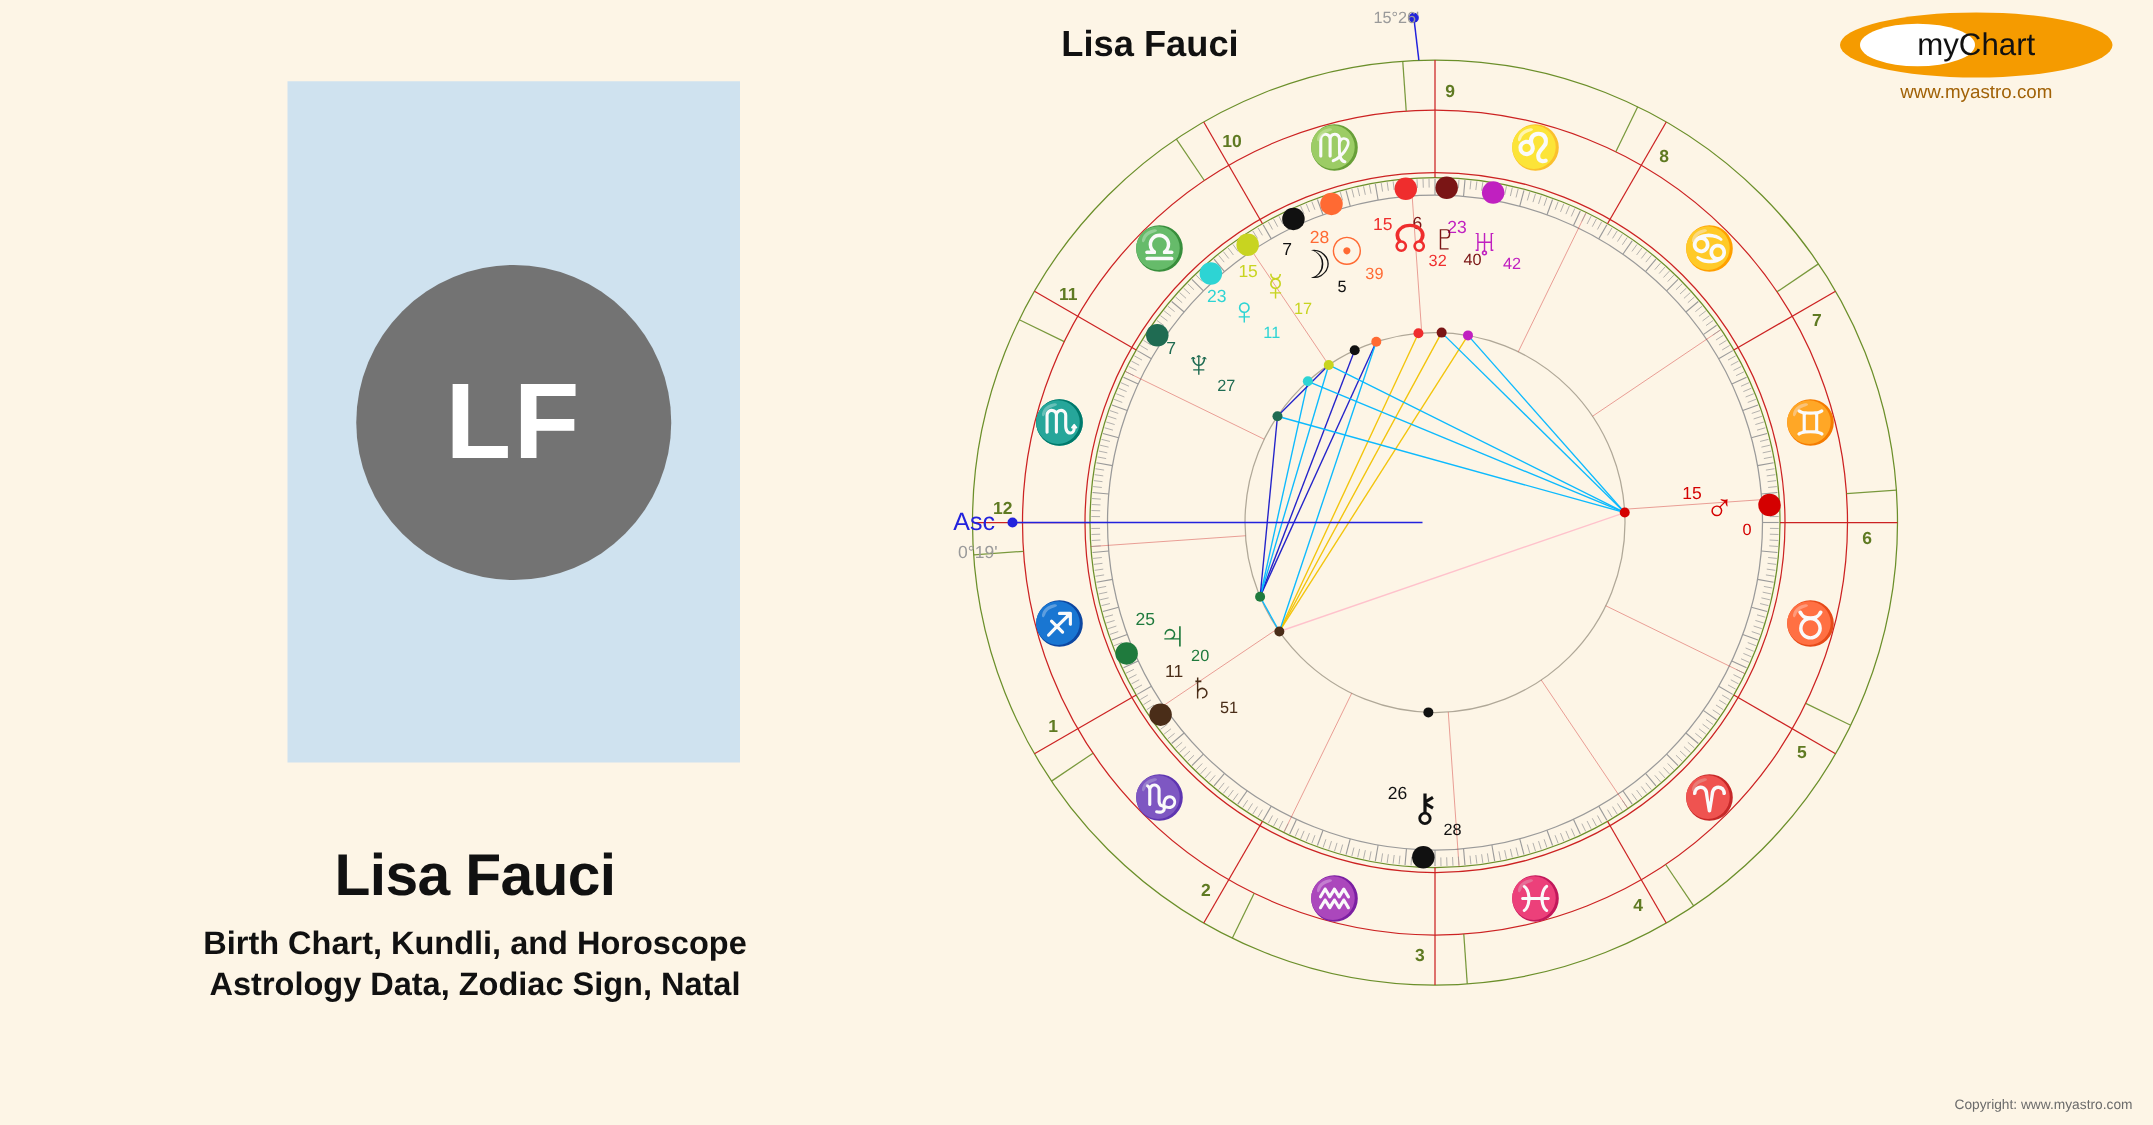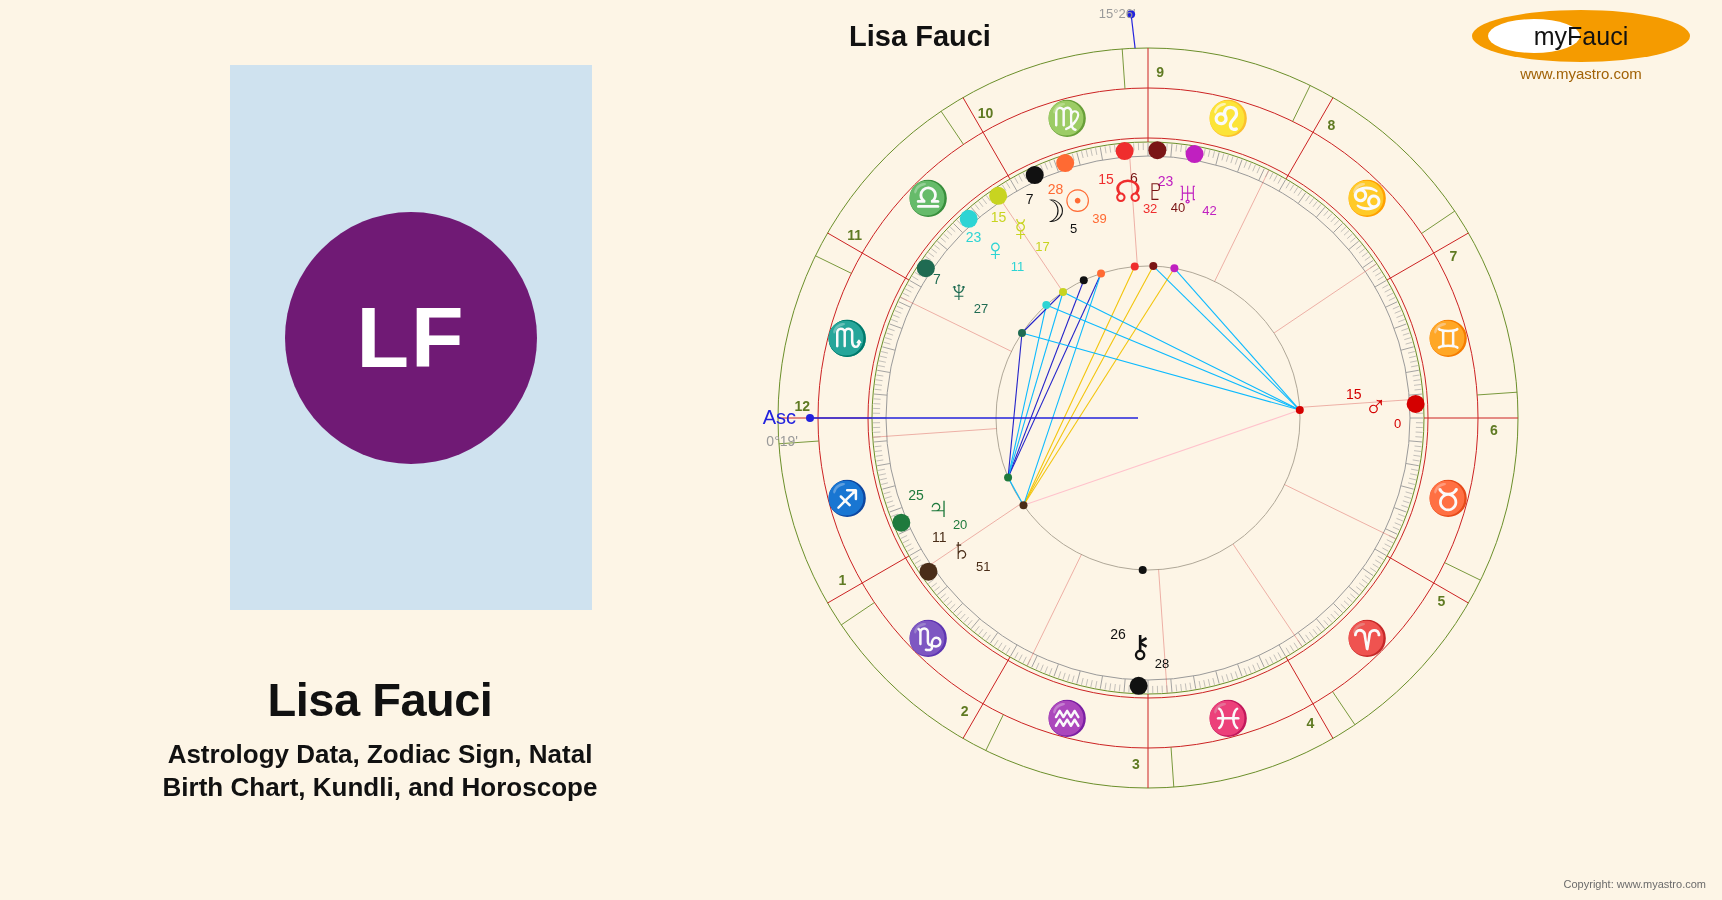--- a/index.html
+++ b/index.html
@@ -13,21 +13,21 @@
   #stage{position:absolute;left:0;top:0;width:1722px;height:900px;}
 
   
   #left-panel{position:absolute;left:0;top:0;width:760px;height:900px;}
   #avatar-card{
     position:absolute;left:230px;top:65px;width:362px;height:545px;
     background:#cfe2ef;
   }
   #avatar-circle{
     position:absolute;left:50%;top:50%;transform:translate(-50%,-50%);
-    width:252px;height:252px;border-radius:50%;background:#701a75;
+    width:252px;height:252px;border-radius:50%;background:#737373;
     display:flex;align-items:center;justify-content:center;
   }
   #avatar-initials{
     color:#ffffff;font-size:86px;font-weight:bold;letter-spacing:2px;
     font-family:"Liberation Sans", sans-serif;
   }
   #profile-name{
     position:absolute;left:0;top:672px;width:760px;text-align:center;
     font-size:47px;font-weight:bold;color:#111;letter-spacing:-0.5px;
   }
@@ -77,33 +77,33 @@
 <div id="stage">
 
   <div id="left-panel">
     <div id="avatar-card">
       <div id="avatar-circle">
         <span id="avatar-initials">LF</span>
       </div>
     </div>
     <div id="profile-name">Lisa Fauci</div>
     <div id="profile-sub">
+      <div>Birth Chart, Kundli, and Horoscope</div>
       <div>Astrology Data, Zodiac Sign, Natal</div>
-      <div>Birth Chart, Kundli, and Horoscope</div>
     </div>
   </div>
 
   <div id="chart-panel">
 
     <div id="chart-title">Lisa Fauci</div>
 
     <div id="brand">
       <div id="brand-pill">
         <div id="brand-white"></div>
-        <div id="brand-text"><span class="my">my</span><span>Fauci</span></div>
+        <div id="brand-text"><span class="my">my</span><span>Chart</span></div>
       </div>
       <div id="brand-url">www.myastro.com</div>
     </div>
 
     <div id="copyright">Copyright: www.myastro.com</div>
 
     <div id="wheel-wrap">
       <svg id="wheel" width="962" height="900" viewBox="0 0 962 900">
         <g id="g-rings">
             <circle cx="388" cy="418" r="370" fill="none" stroke="#6b8f2a" stroke-width="1"></circle>

